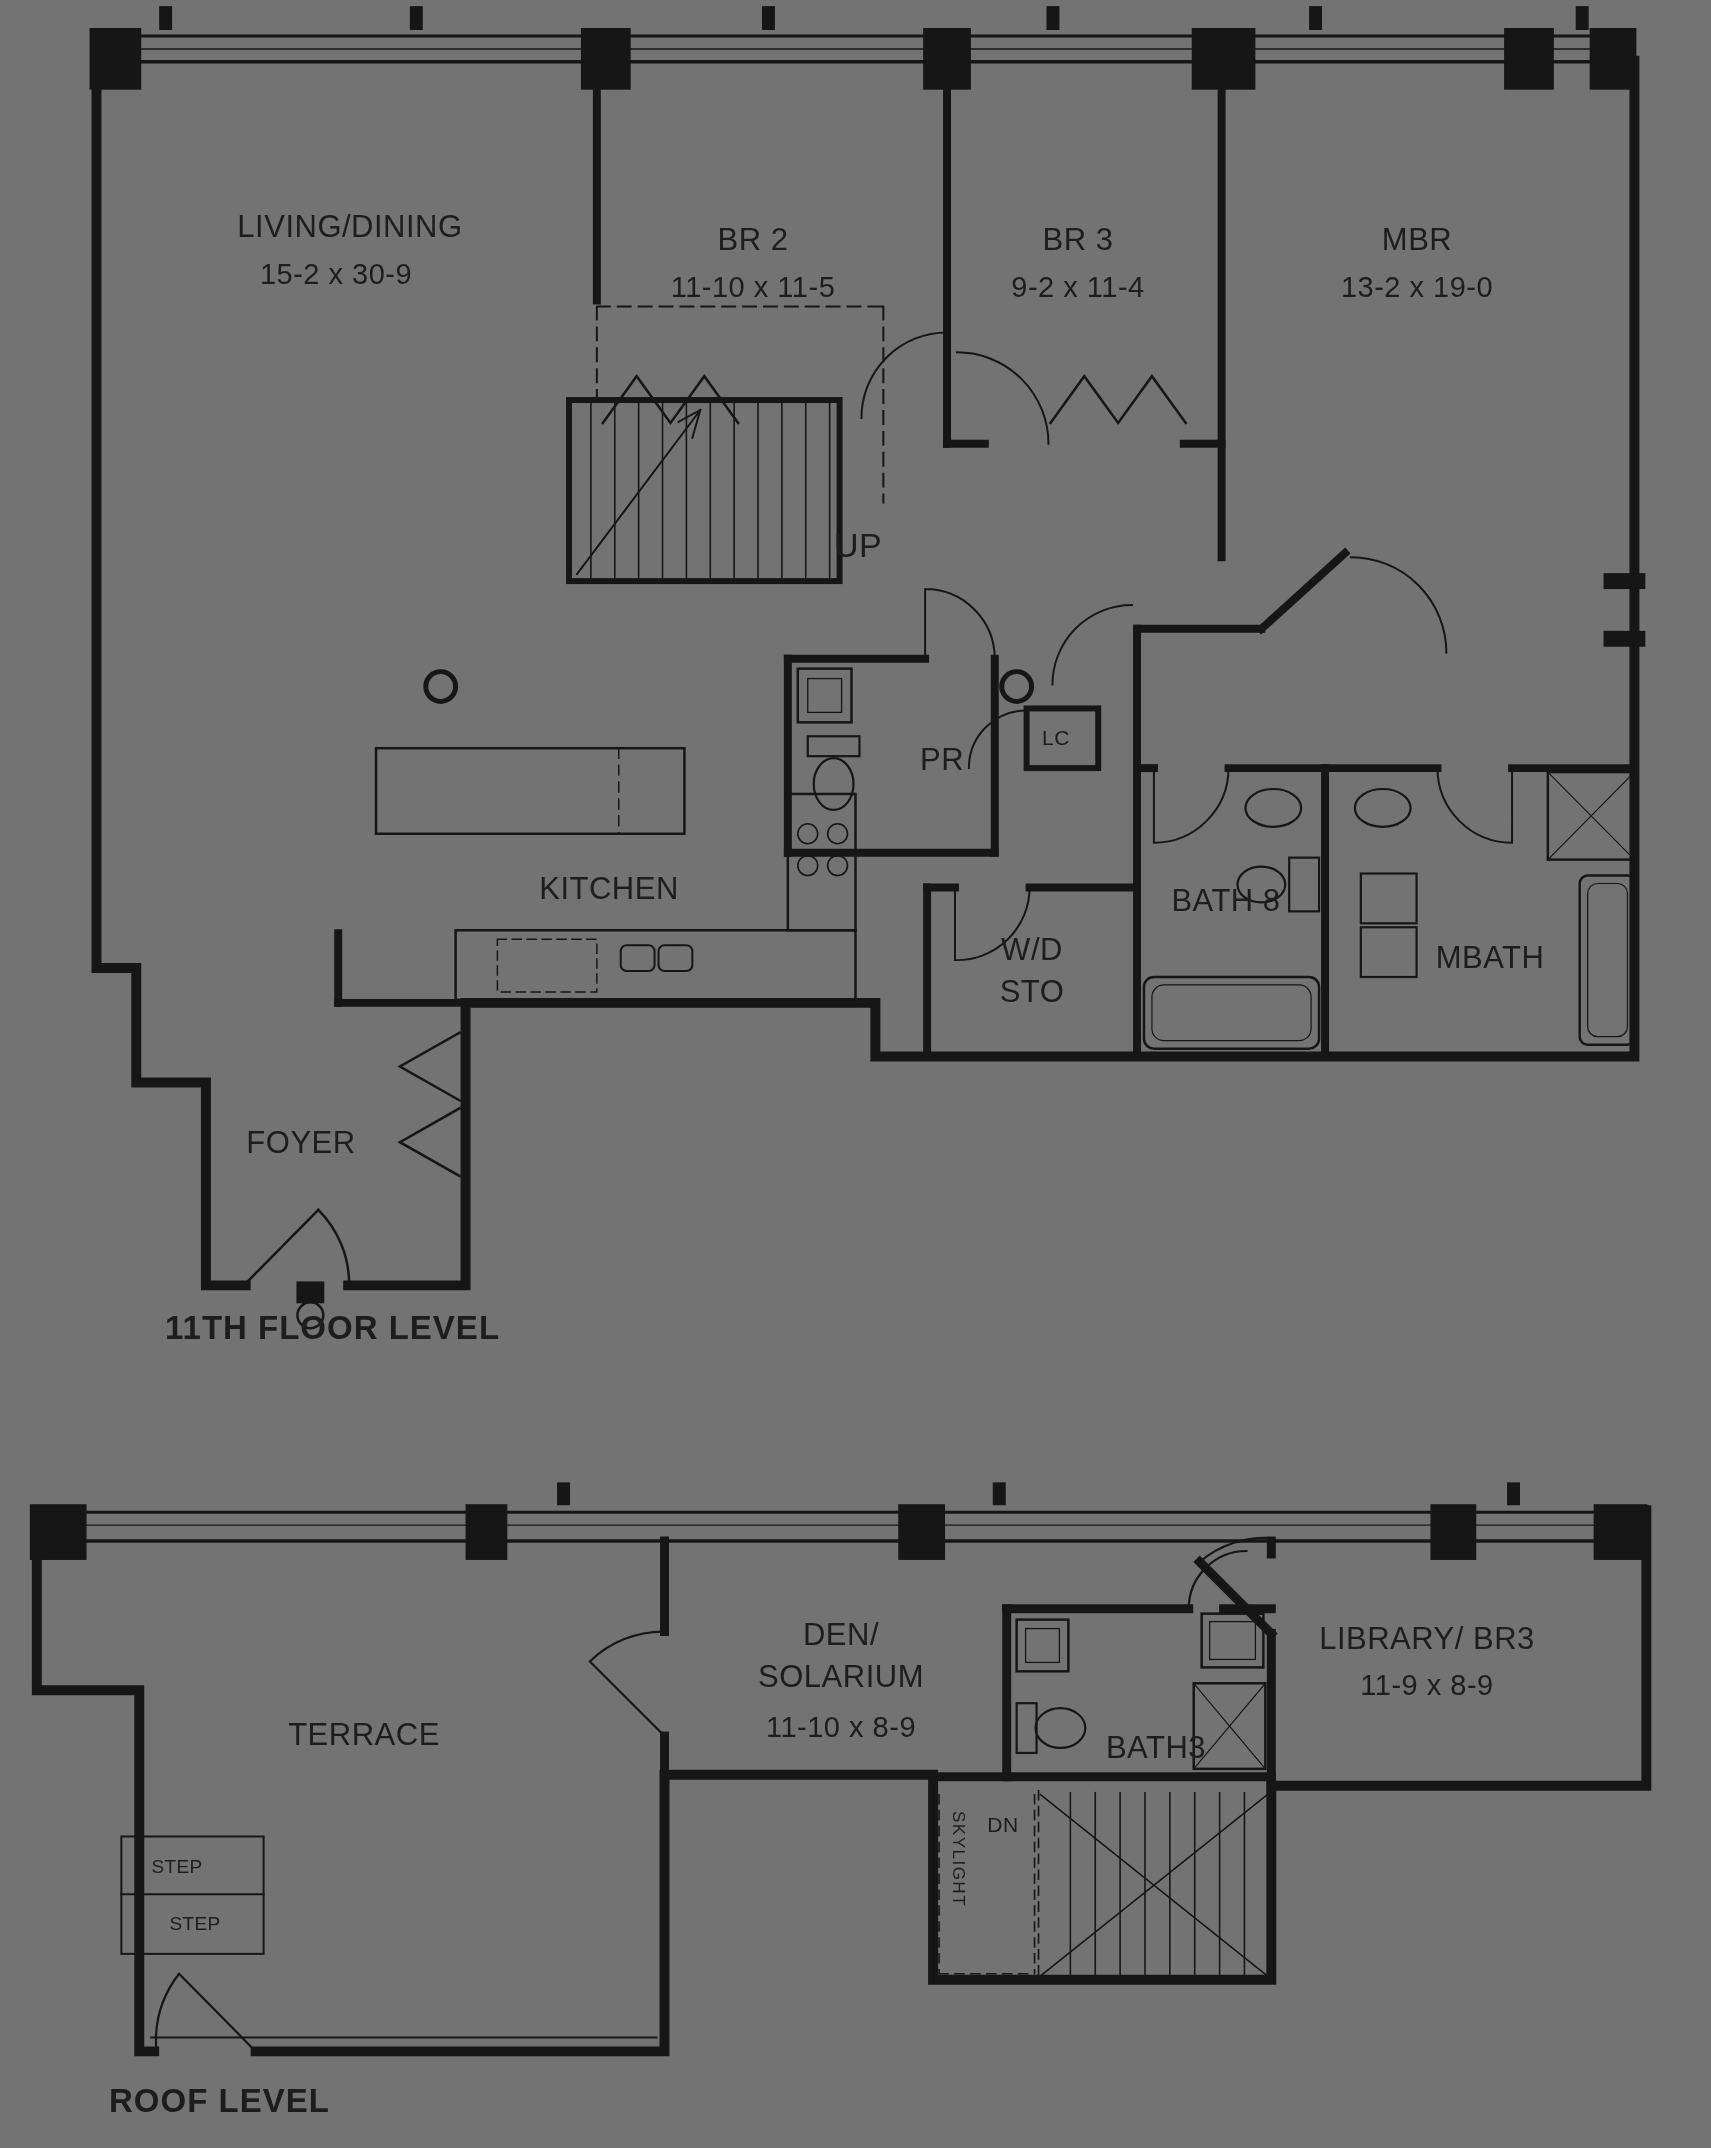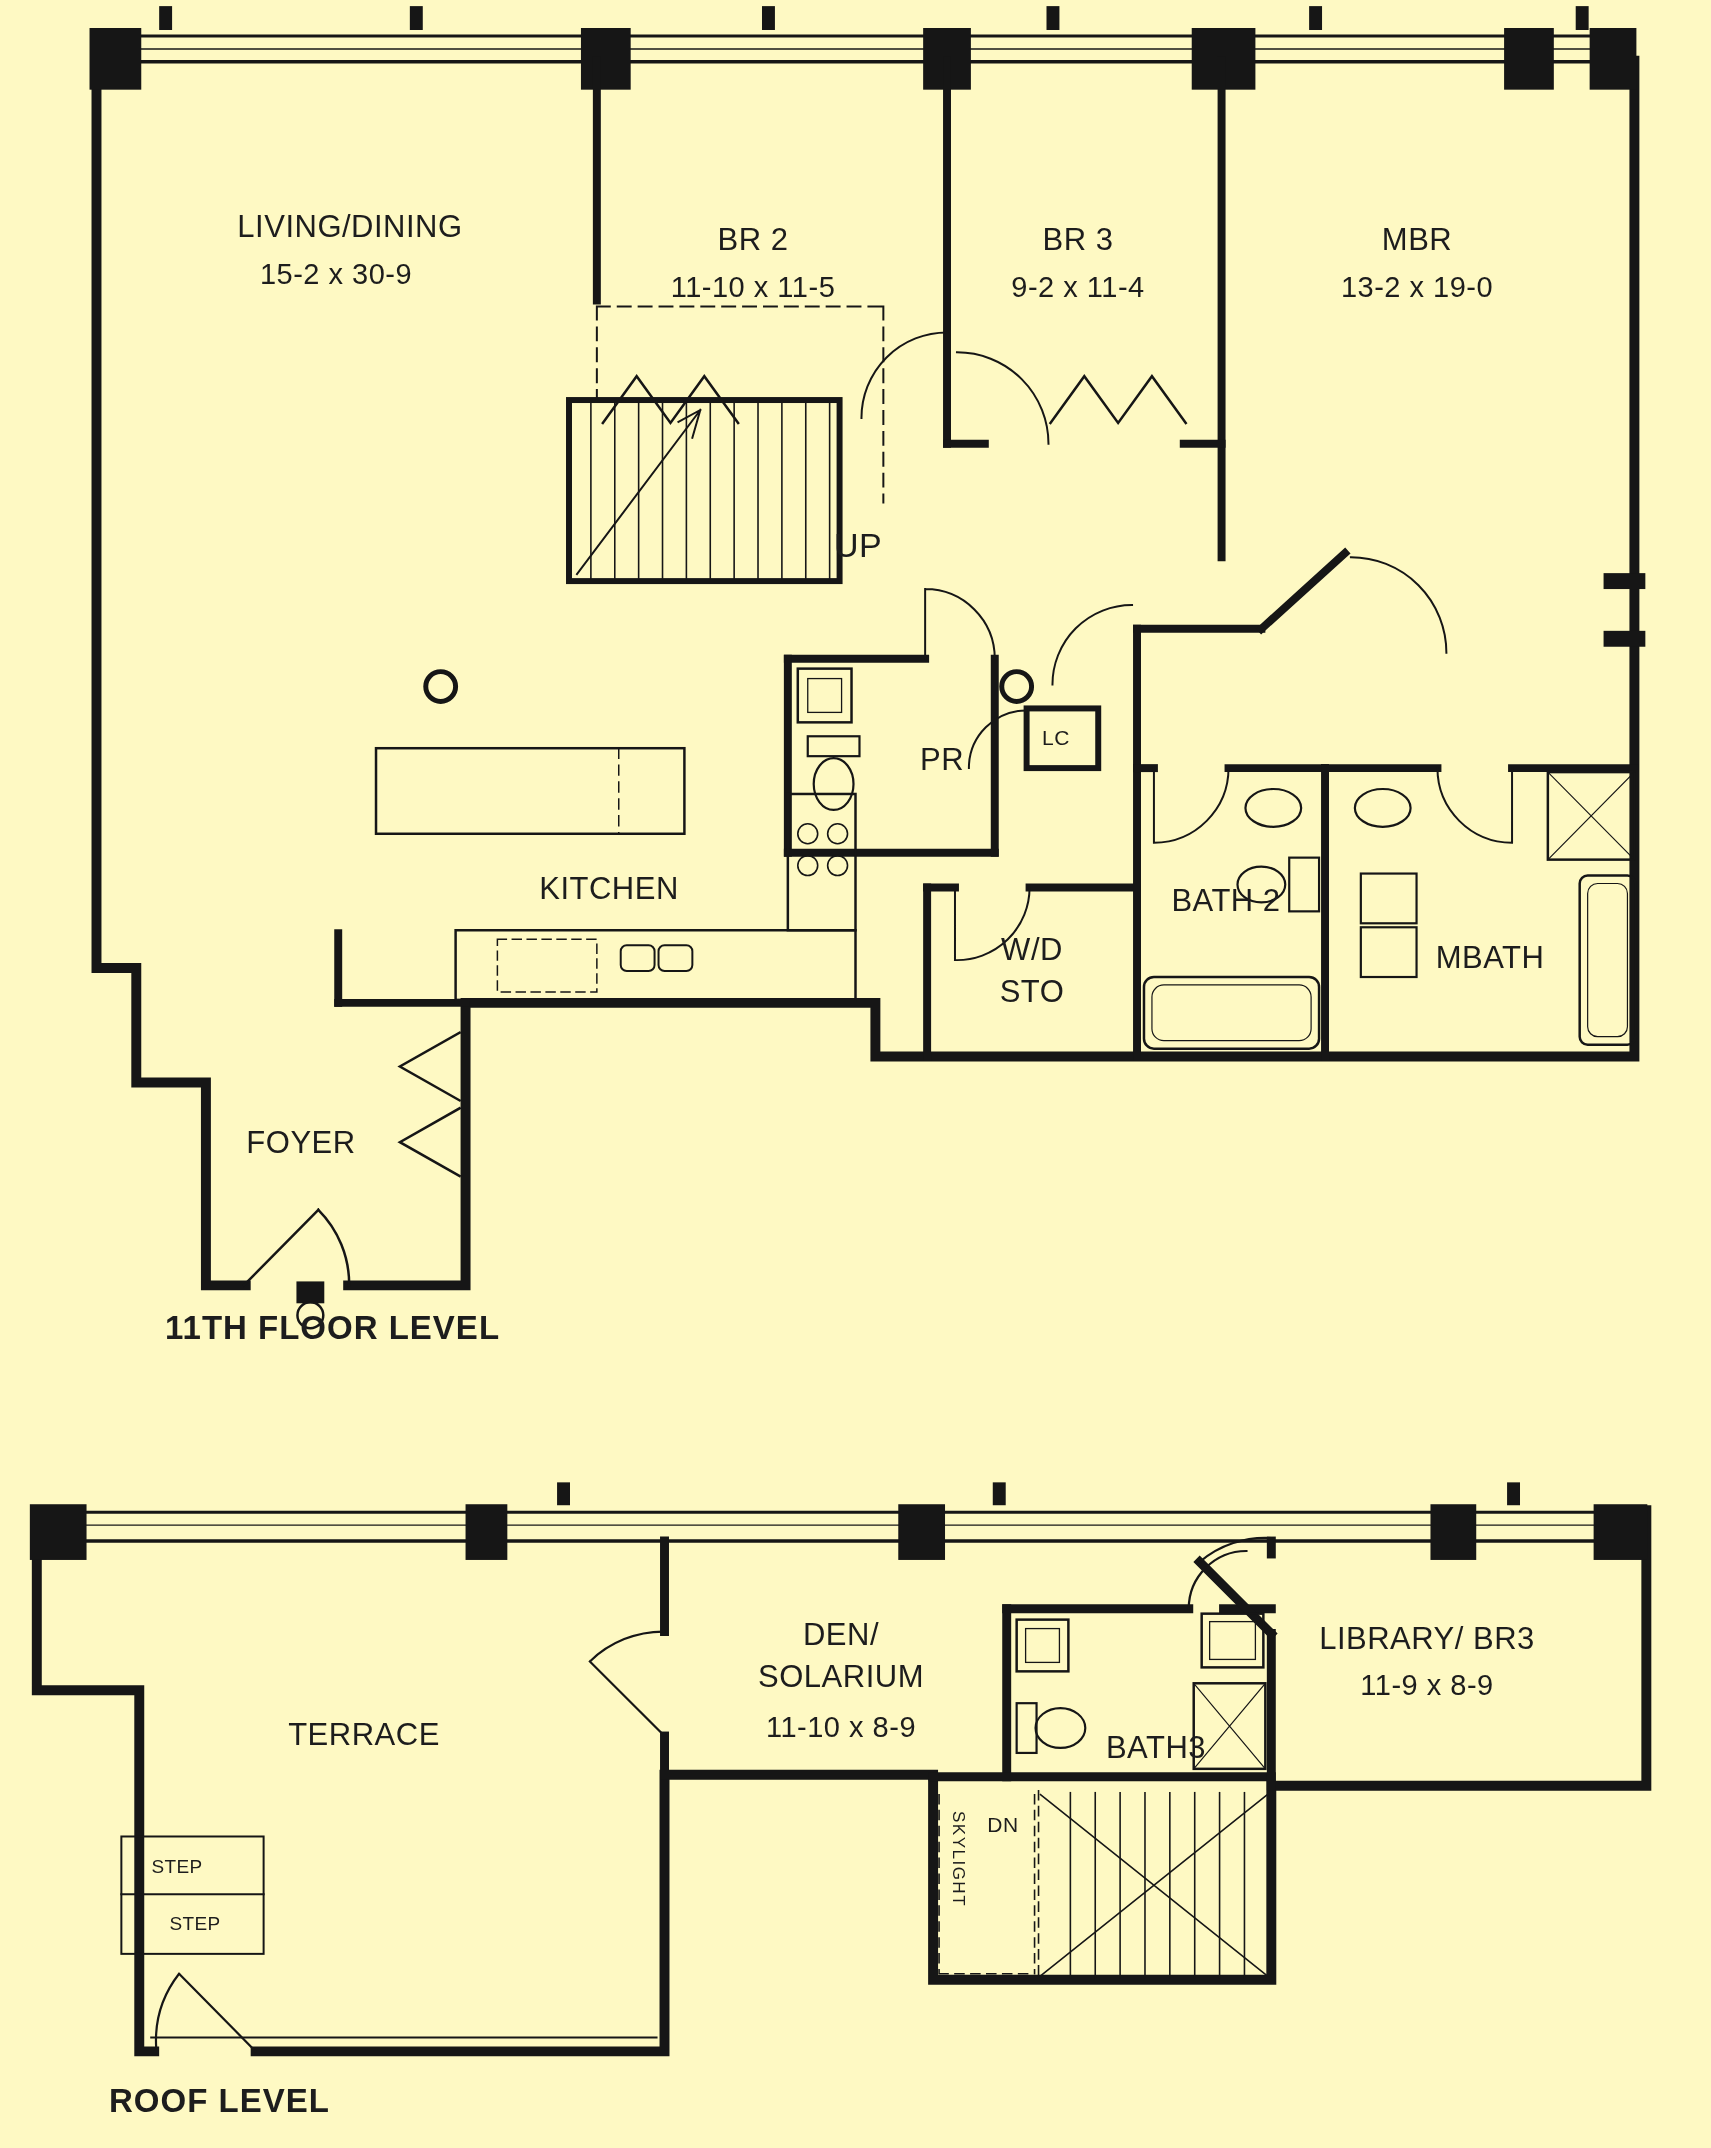--- a/index.html
+++ b/index.html
@@ -1,19 +1,19 @@
 <!DOCTYPE html>
 <html><head>
 <meta charset="utf-8">
 <style>
   html,body{margin:0;padding:0;background:#e8e8e4}
   .page{
     position:relative;
     width:1711px;height:2148px;
-    background:#fef9c3;
+    background:#737373;
     font-family:"Liberation Sans","DejaVu Sans",sans-serif;
     color:#1d1d1d;
     overflow:hidden;
   }
   svg.plan{position:absolute;left:0;top:0}
   .lbl{
     position:absolute;
     transform:translate(-50%,-50%);
     white-space:nowrap;
     text-align:center;
@@ -262,21 +262,21 @@
   <div class="lbl name" style="left:1078px;top:240px">BR 3</div>
   <div class="lbl dim" style="left:1078px;top:288px">9-2 x 11-4</div>
 
   <div class="lbl name" style="left:1417px;top:240px">MBR</div>
   <div class="lbl dim" style="left:1417px;top:288px">13-2 x 19-0</div>
 
   <div class="lbl mid" style="left:858px;top:546px">UP</div>
   <div class="lbl name" style="left:609px;top:889px">KITCHEN</div>
   <div class="lbl name" style="left:942px;top:760px">PR</div>
   <div class="lbl small" style="left:1056px;top:738px">LC</div>
-  <div class="lbl name" style="left:1226px;top:901px">BATH 2</div>
+  <div class="lbl name" style="left:1226px;top:901px">BATH 8</div>
   <div class="lbl name" style="left:1490px;top:958px">MBATH</div>
 
   <div class="lbl name" style="left:1032px;top:971px">
     <div>W/D</div>
     <div>STO</div>
   </div>
 
   <div class="lbl name" style="left:301px;top:1143px">FOYER</div>
 
   <div class="caption" style="left:165px;top:1309px">11TH FLOOR LEVEL</div>

